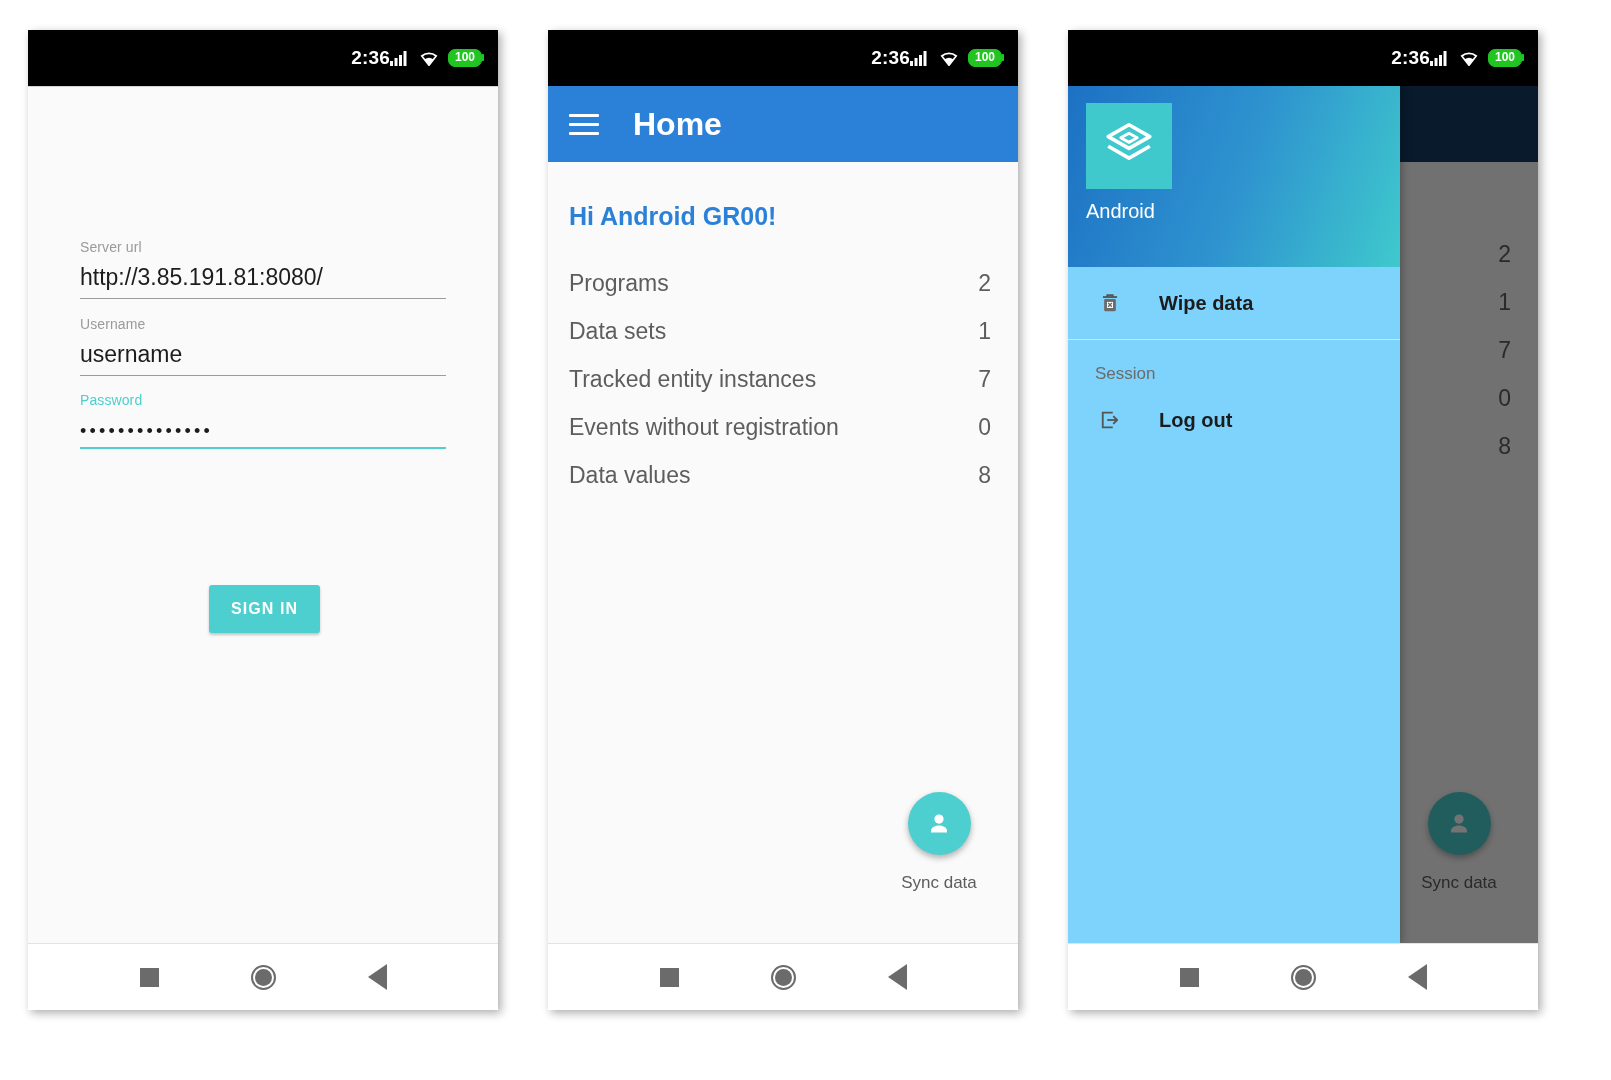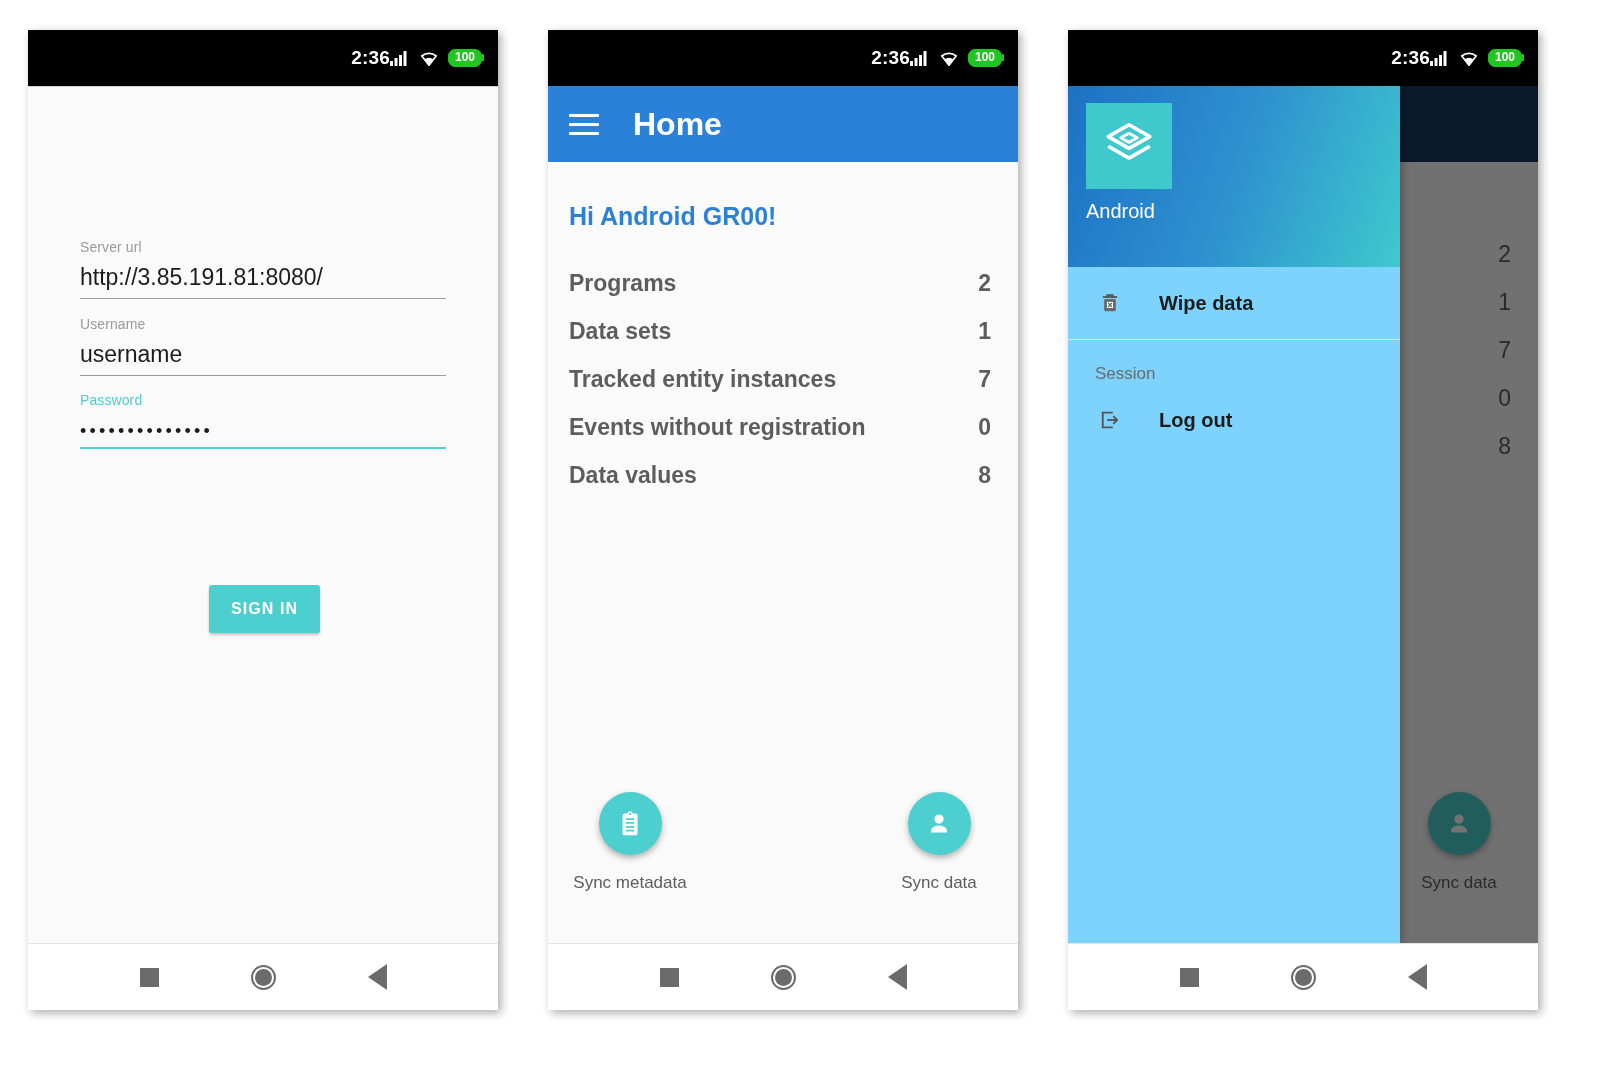--- a/index.html
+++ b/index.html
@@ -212,21 +212,21 @@
     color: #ffffff;
     font-size: 32px;
     font-weight: bold;
   }
   .greeting {
     color: #2b81d8;
     font-size: 25px;
     font-weight: bold;
     padding: 40px 0 0 21px;
   }
-  .counter-list { margin-top: 28px; font-weight: bold; }
+  .counter-list { margin-top: 28px; }
   .counter-row {
     display: flex;
     justify-content: space-between;
     align-items: center;
     padding: 0 27px 0 21px;
     height: 48px;
   }
   .counter-label {
     font-size: 23px;
     color: #5d5d5d;
@@ -458,28 +458,20 @@
           <span class="counter-label">Events without registration</span>
           <span class="counter-value">0</span>
         </div>
         <div class="counter-row">
           <span class="counter-label">Data values</span>
           <span class="counter-value">8</span>
         </div>
       </div>
 
       <div class="sync-area">
-        <div class="sync-item" id="sync-metadata">
-          <div class="fab">
-            <svg width="30" height="30" viewBox="0 0 24 24">
-              <path fill="#fff" d="M16.5 3.5H14.3a2.4 2.4 0 0 0-4.6 0H7.5A1.5 1.5 0 0 0 6 5v14.5A1.5 1.5 0 0 0 7.5 21h9a1.5 1.5 0 0 0 1.5-1.5V5a1.5 1.5 0 0 0-1.5-1.5zM12 3.1a.8.8 0 1 1 0 1.6.8.8 0 0 1 0-1.6zM15.4 18H8.6v-1.4h6.8V18zm0-3.1H8.6v-1.4h6.8v1.4zm0-3.1H8.6V10.4h6.8v1.4zm0-3.1H8.6V7.3h6.8v1.4z"></path>
-            </svg>
-          </div>
-          <div class="sync-caption">Sync metadata</div>
-        </div>
         <div class="sync-item" id="sync-data">
           <div class="fab">
             <svg width="30" height="30" viewBox="0 0 24 24">
               <circle cx="12" cy="8" r="3.7" fill="#fff"></circle>
               <path fill="#fff" d="M12 13.2c-3.5 0-6.4 1.9-6.4 4.2v1.3h12.8v-1.3c0-2.3-2.9-4.2-6.4-4.2z"></path>
             </svg>
           </div>
           <div class="sync-caption">Sync data</div>
         </div>
       </div>

